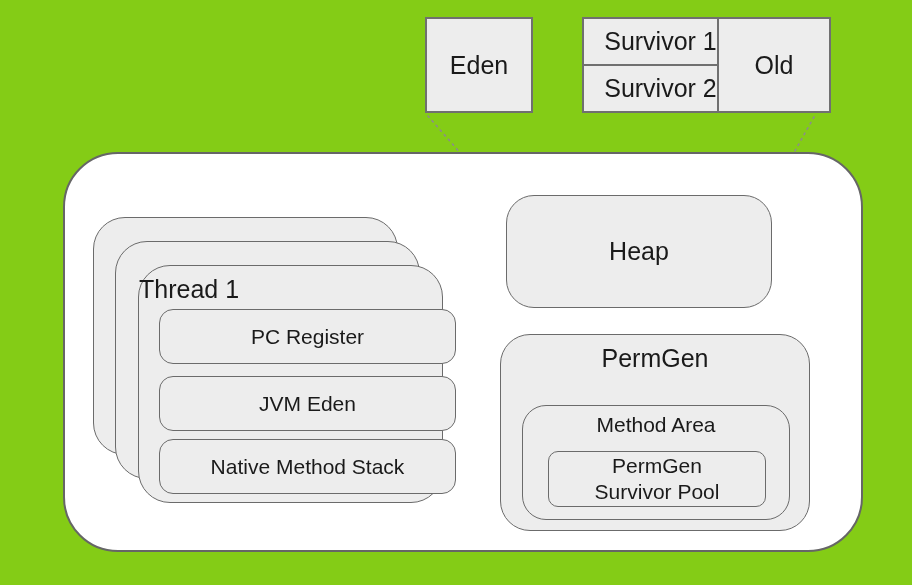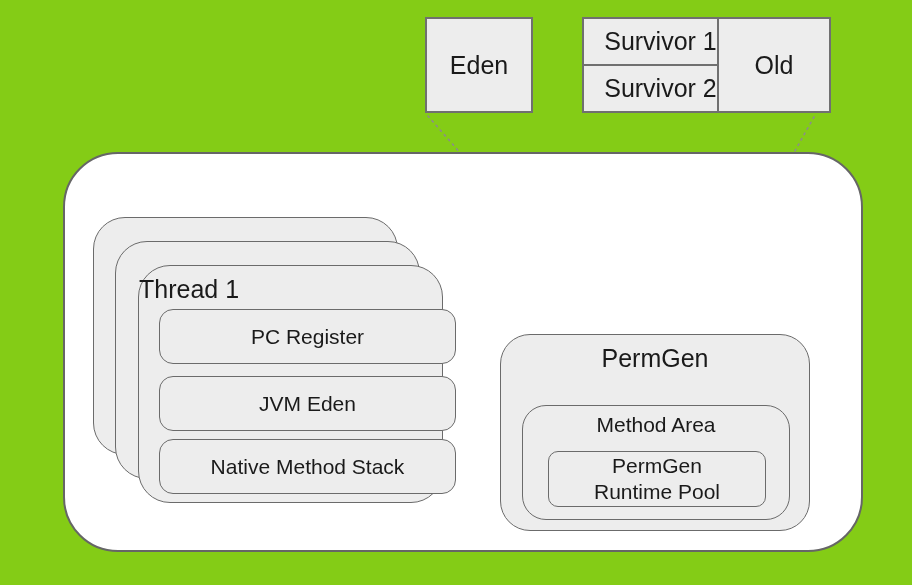--- a/index.html
+++ b/index.html
@@ -147,27 +147,30 @@
       <span>PC Register</span>
     </div>
     <div class="thread-item thread-item-2 center lbl-sub">
       <span>JVM Eden</span>
     </div>
     <div class="thread-item thread-item-3 center lbl-sub">
       <span>Native Method Stack</span>
     </div>
   </div>
 
+  <div class="abs center gray-fill heap-box lbl-main">
+    <span>Heap</span>
+  </div>
 
   <div class="abs gray-fill permgen-box">
     <div class="permgen-title lbl-main">PermGen</div>
     <div class="method-area-box">
       <div class="method-area-title lbl-sub">Method Area</div>
       <div class="rcp-box center lbl-sub">
         <span>
           <span class="rcp-line">PermGen</span>
-          <span class="rcp-line">Runtime Pool</span>
+          <span class="rcp-line">Survivor Pool</span>
         </span>
       </div>
     </div>
   </div>
 
 </div>
 
 </body></html>

